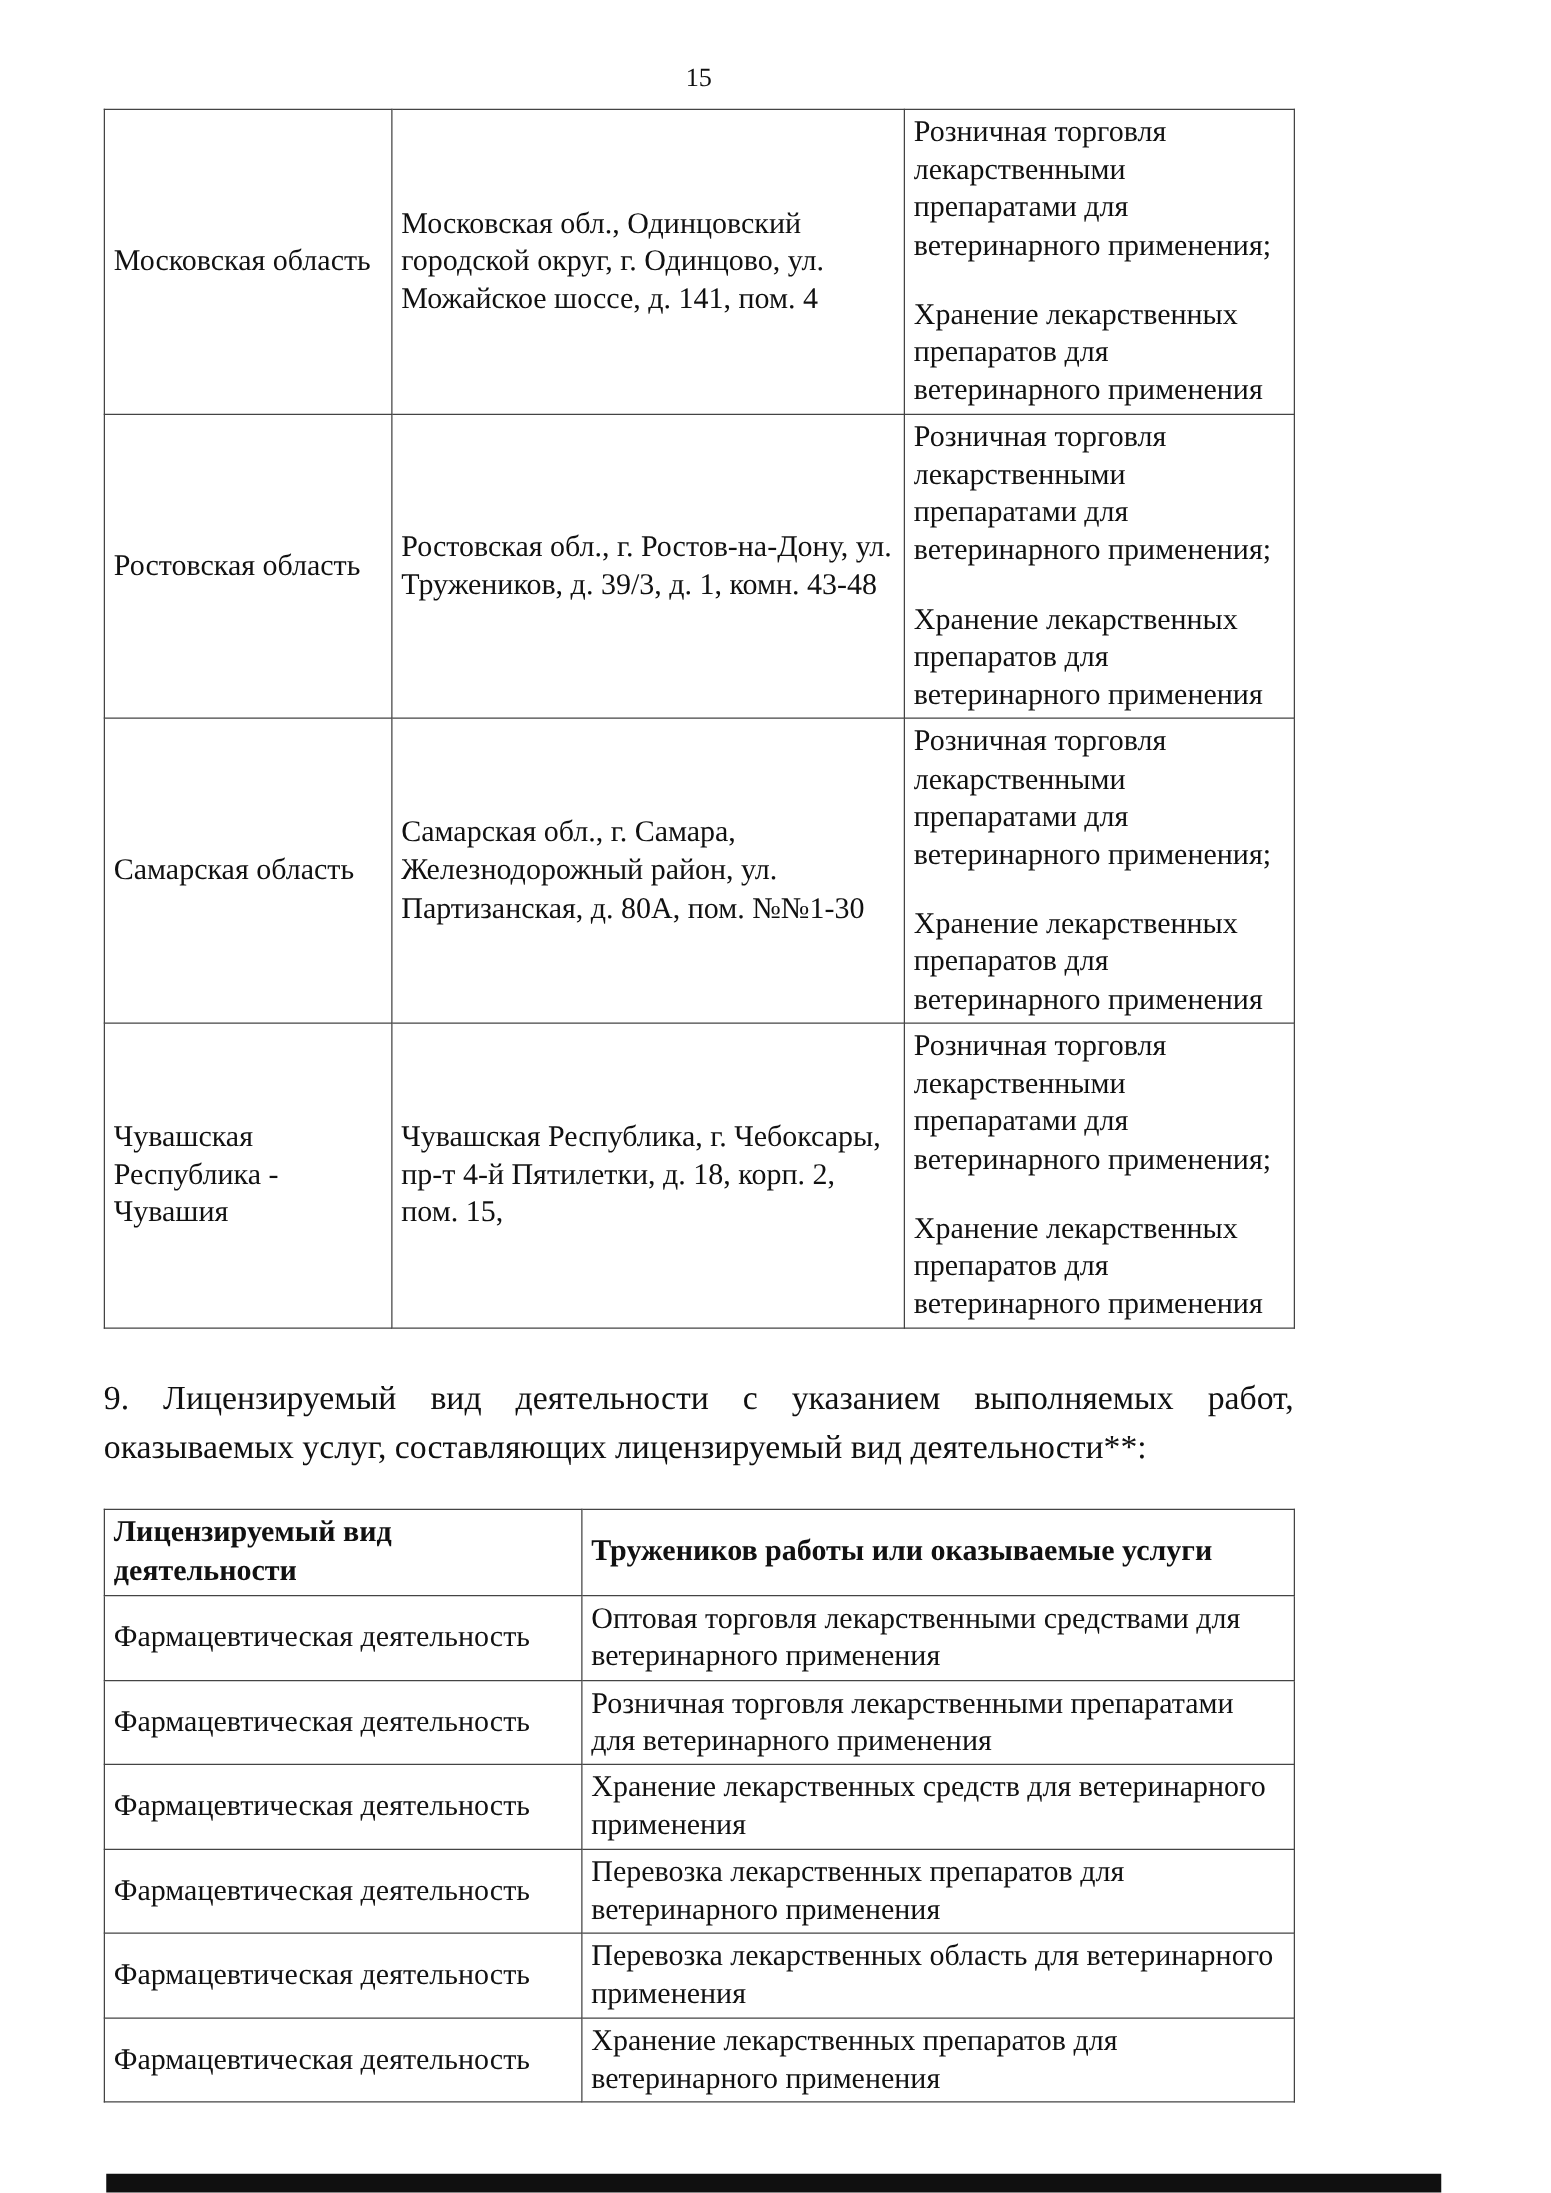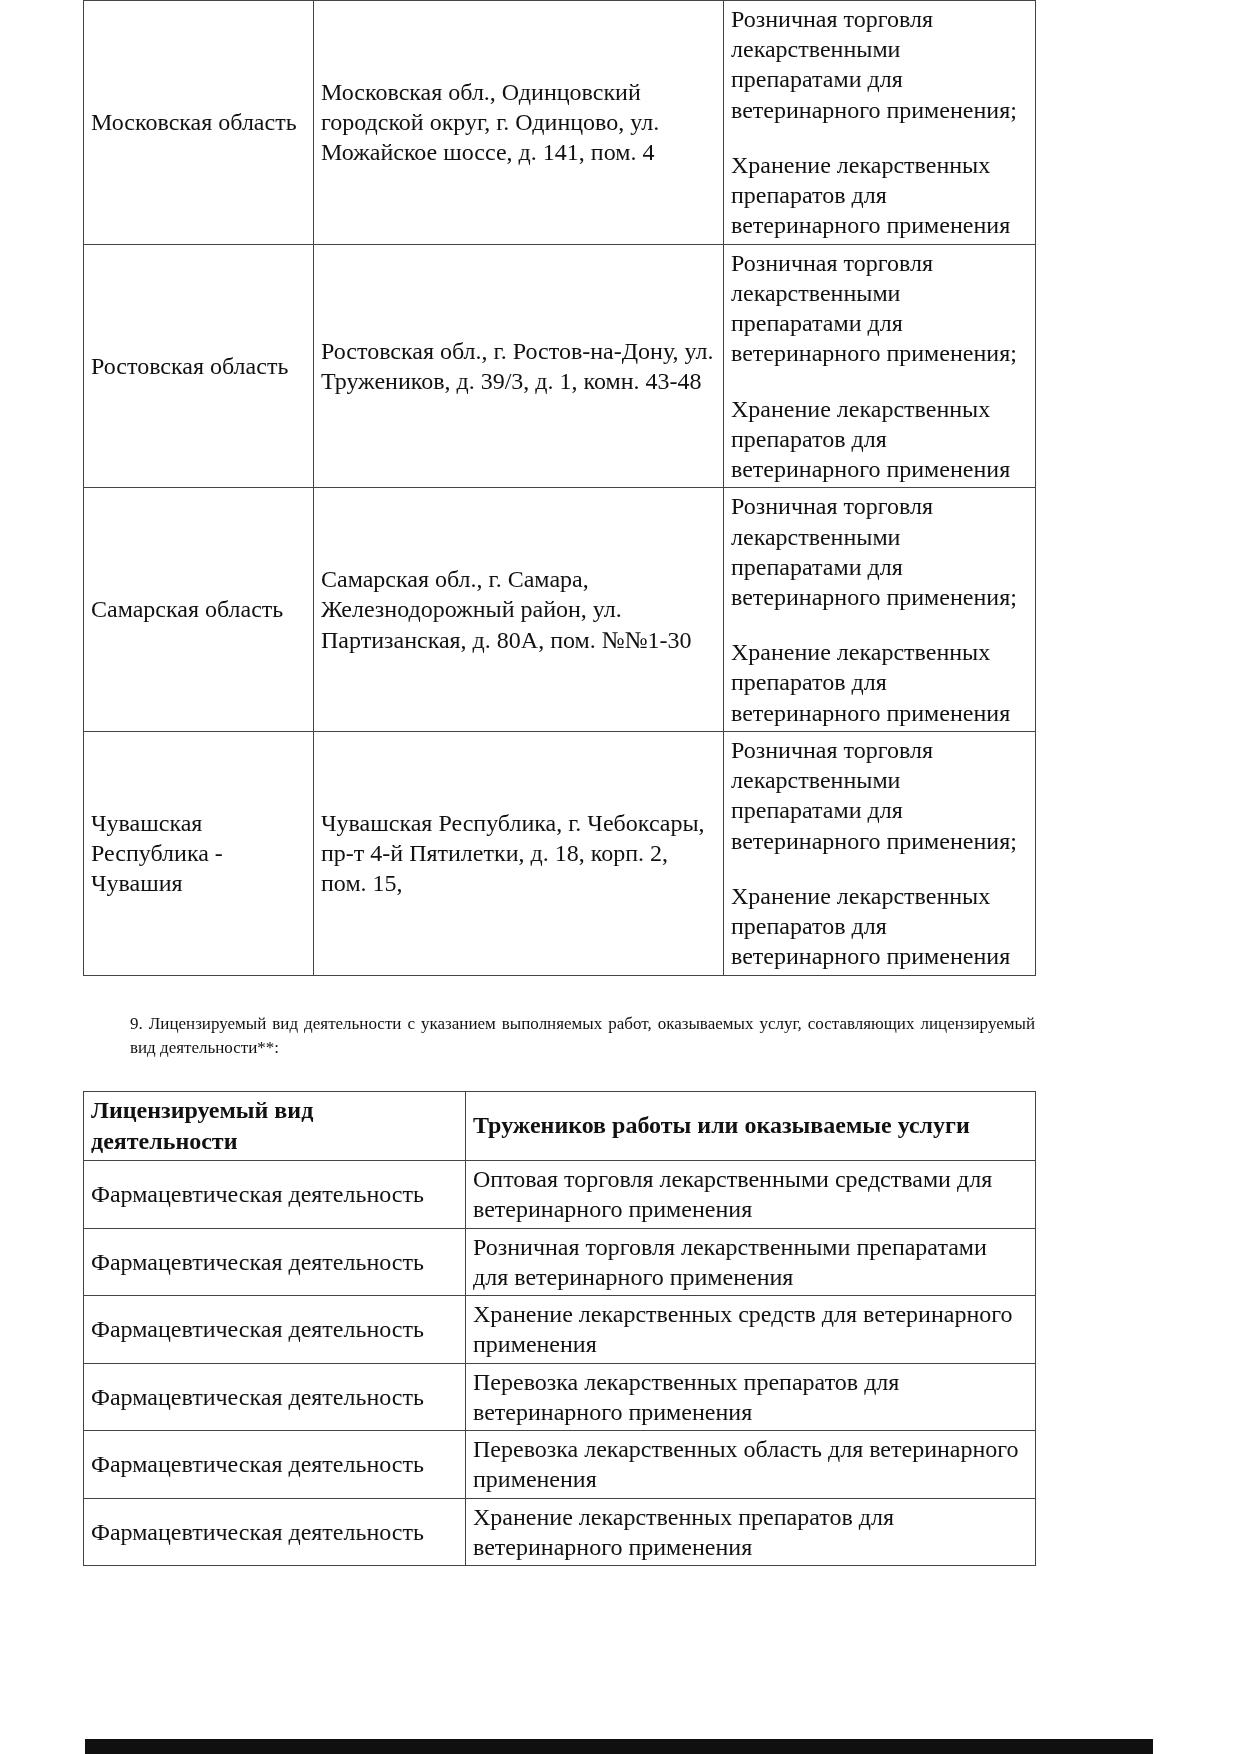--- a/index.html
+++ b/index.html
@@ -40,24 +40,23 @@
   .addresses-table .col-region  { width: 230px; }
   .addresses-table .col-address { width: 410px; }
   .addresses-table .col-works   { width: 312px; }
   .addresses-table td.region-cell,
   .addresses-table td.address-cell { vertical-align: middle; }
   .addresses-table td.works-cell   { vertical-align: top; }
   .addresses-table tr { height: 201px; }
   .works-second { margin-top: 25px; }
   
   .para {
-    font-size: 17px;
+    font-size: 27px;
     line-height: 1.45;
     text-align: justify;
-    margin-left: 47px;
   }
   .para-9  { margin-top: 36px; }
   .para-10 { margin-top: 52px; }
   
   .activities-table { margin-top: 30px; }
   .activities-table .col-activity { width: 382px; }
   .activities-table .col-service  { width: 570px; }
   .activities-table th {
     font-weight: bold;
     text-align: left;
@@ -76,20 +75,21 @@
     width: 1068px;
     height: 15px;
     background: #101010;
   }
 </style>
 </head>
 <body>
 
 <div class="content">
 
+  <div class="page-number">15</div>
 
   <table class="addresses-table">
     <colgroup>
       <col class="col-region">
       <col class="col-address">
       <col class="col-works">
     </colgroup>
     <tbody>
       <tr>
         <td class="region-cell">Московская область</td>

